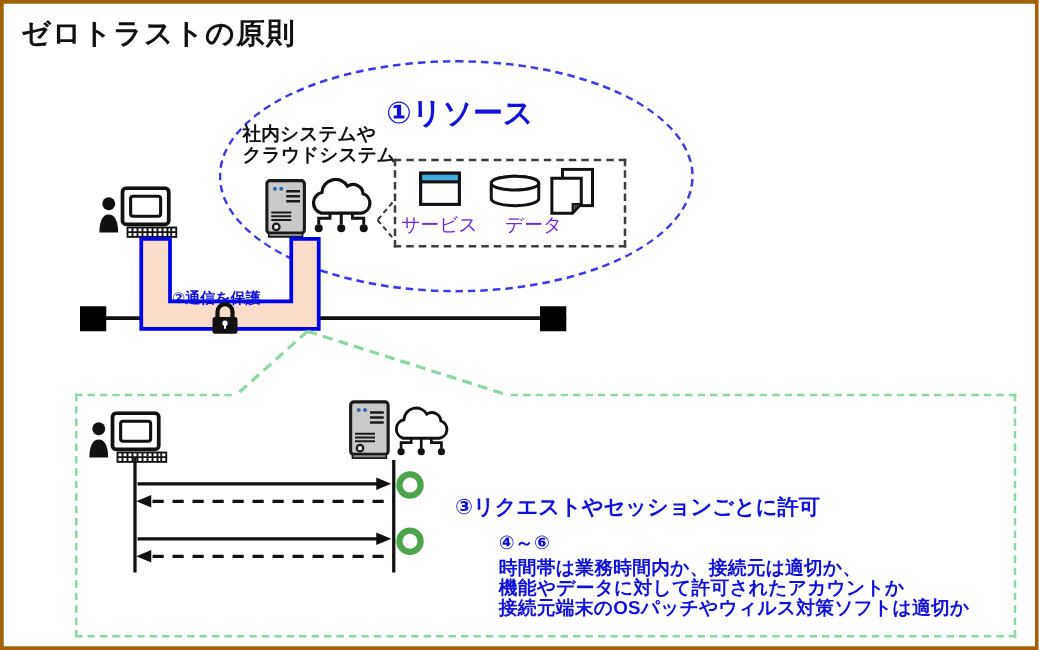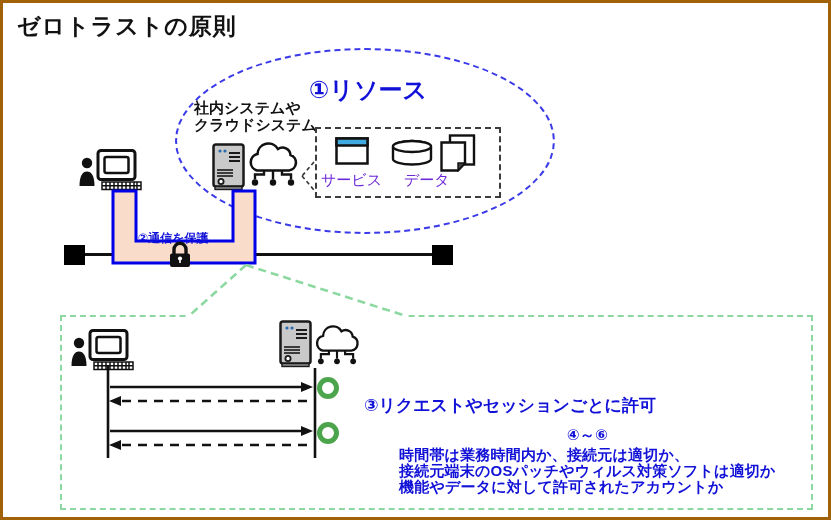--- a/index.html
+++ b/index.html
@@ -17,21 +17,21 @@
   .services-box{left:312px;top:124px;width:186px;height:71px;border:2px dashed #3c3c3c;box-sizing:border-box;}
   .svc-label{top:168px;font-size:15px;color:#6d28d9;font-weight:500;}
   .net-line{left:61px;top:250px;width:389px;height:3px;background:#111;}
   .net-sq{width:21px;height:20px;background:#000;top:242px;}
   .comm-label{left:135px;top:215px;font-size:12px;margin-top:12px;}
   .detail-box{left:57px;top:312px;width:753px;height:195px;border:2px dashed #8CD8A0;box-sizing:border-box;}
   .gap-cover{left:186px;top:310px;width:216px;height:6px;background:#fff;}
   .ring{width:22px;height:22px;border:5px solid #4CA54C;border-radius:50%;background:#fff;box-sizing:border-box;}
   .step3{left:361px;top:391px;font-size:17px;}
   .step46{left:396px;top:424px;font-size:15px;line-height:16px;letter-spacing:0.2px;}
-  .step46 .t{margin-bottom:4px;text-align:center;}
+  .step46 .t{margin-bottom:4px;}
 </style>
 </head>
 <body>
 
 <div id="frame">
 
   <div class="abs title">ゼロトラストの原則</div>
 
   <div class="abs ellipse"></div>
   <div class="abs blue-text res-label">①リソース</div>
@@ -193,17 +193,17 @@
     <line x1="26" y1="84" x2="219" y2="84" stroke="#111" stroke-width="2.6" stroke-dasharray="9,7"></line>
     <polygon points="13,84 25,79 25,89" fill="#111"></polygon>
   </svg>
   <div class="abs ring" style="left:314px;top:374px;"></div>
   <div class="abs ring" style="left:314px;top:419px;"></div>
 
   <div class="abs blue-text step3">③リクエストやセッションごとに許可</div>
   <div class="abs blue-text step46">
     <div class="t">④～⑥</div>
     <div>時間帯は業務時間内か、接続元は適切か、</div>
+    <div>機能やデータに対して許可されたアカウントか</div>
     <div>接続元端末のOSパッチやウィルス対策ソフトは適切か</div>
-    <div>機能やデータに対して許可されたアカウントか</div>
   </div>
 
 </div>
 
 </body></html>

